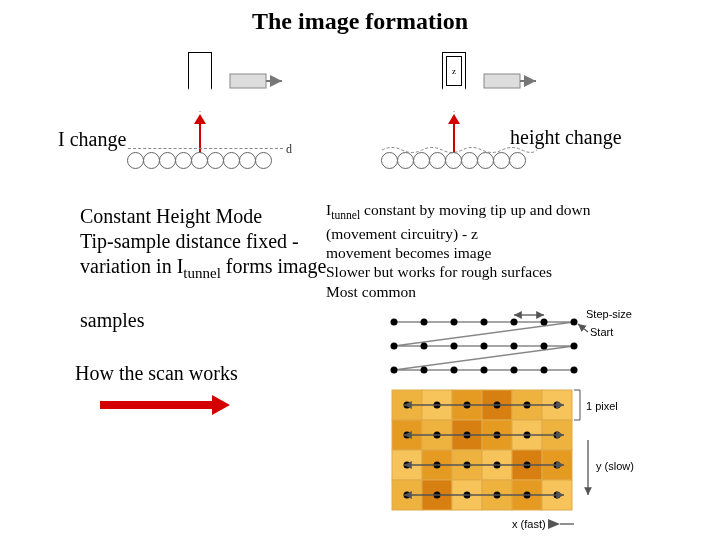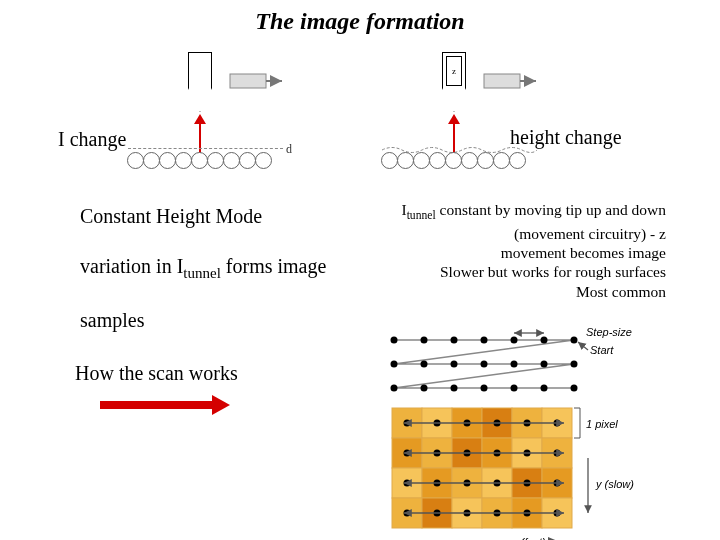--- a/index.html
+++ b/index.html
@@ -12,21 +12,20 @@
     overflow: hidden;
   }
   .title {
     position: absolute;
     top: 8px;
     left: 0;
     width: 720px;
     text-align: center;
     font-size: 24px;
     font-weight: bold;
-    font-style: italic;
   }
   .i-change {
     position: absolute;
     top: 128px;
     left: 58px;
     font-size: 20px;
   }
   .h-change {
     position: absolute;
     top: 126px;
@@ -41,21 +40,20 @@
     font-size: 20px;
     line-height: 1.25;
   }
   .right-para {
     position: absolute;
     top: 200px;
     left: 326px;
     width: 340px;
     font-size: 15.5px;
     line-height: 1.25;
-    text-align: right;
   }
   .how-scan {
     position: absolute;
     top: 362px;
     left: 75px;
     font-size: 20px;
   }
   sub { font-size: 0.75em; }
 
   
@@ -142,21 +140,21 @@
   }
   .scan-arrow .head{
     position:absolute; left:112px; top:-3px;
     border-top:10px solid transparent;
     border-bottom:10px solid transparent;
     border-left:18px solid #d40000;
   }
 
   
   .raster {
-    position:absolute; top:328px; left:374px; width:320px; height:210px;font-style:italic;
+    position:absolute; top:310px; left:374px; width:320px; height:210px;
   }
   .dot { fill:#000; }
   .path { stroke:#888; stroke-width:1.4; fill:none; }
   .label-small { font-size:11px; font-family:Arial,sans-serif; fill:#000; }
   .cell { stroke:#e0a94a; stroke-width:1; }
   .c0 { fill:#f6c45a; }
   .c1 { fill:#eeb23e; }
   .c2 { fill:#e59a22; }
   .c3 { fill:#d87f12; }
   .arr { stroke:#555; stroke-width:1.3; fill:none; marker-end:url(#ah); }
@@ -223,21 +221,21 @@
     <div class="atom"></div>
       <div class="atom"></div>
       <div class="atom"></div>
       <div class="atom"></div>
       <div class="atom"></div>
   </div>
 </div>
 
 <div class="left-para">
   <span>Constant Height Mode</span><br>
-  <br>
+  <span>Tip-sample distance fixed -</span><br>
   <span>variation in I</span><sub>tunnel</sub><span> forms image</span><br>
   <br>
   <span>samples</span>
 </div>
 
 <div class="right-para">
   <span>I</span><sub>tunnel</sub><span> constant by moving tip up and down</span><br>
   <span>(movement circuitry) - z</span><br>
   <span>movement becomes image</span><br>
   <span>Slower but works for rough surfaces</span><br>

